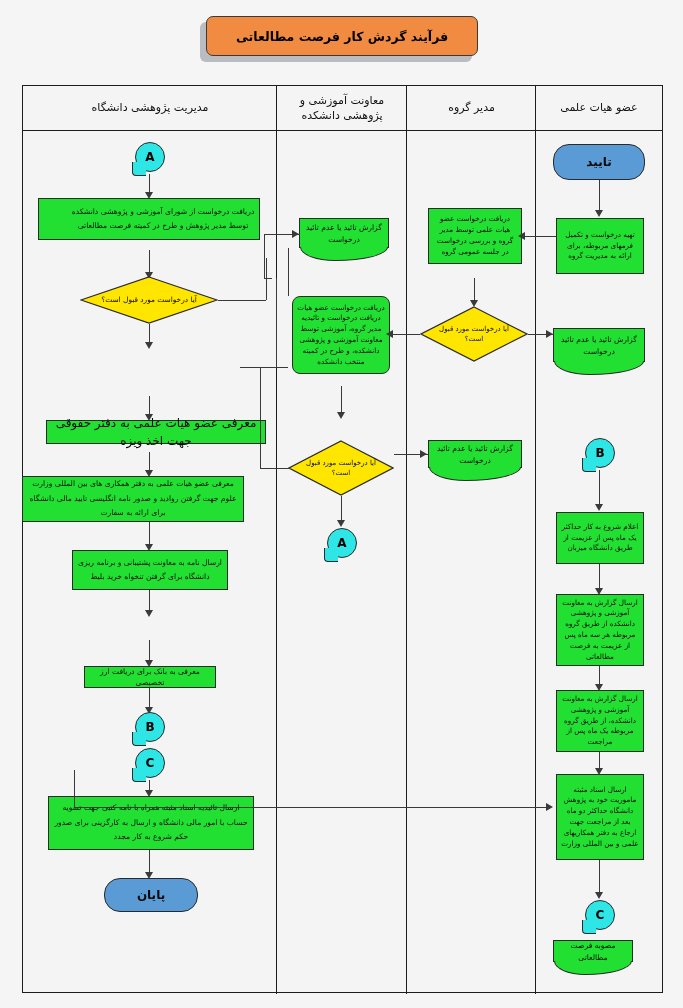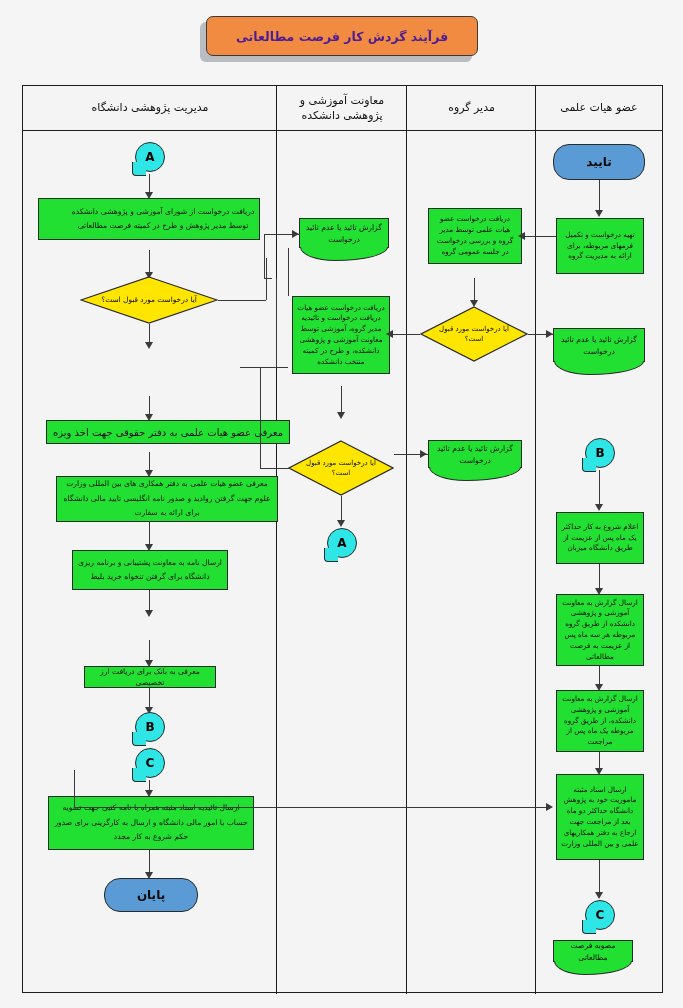--- a/index.html
+++ b/index.html
@@ -15,21 +15,21 @@
 
   
   .title-shadow{
     position:absolute;left:200px;top:22px;width:272px;height:40px;
     background:#b9bcc0;border-radius:6px;
   }
   .title-box{
     position:absolute;left:206px;top:16px;width:270px;height:38px;
     background:#f28b42;border:1.5px solid #3a3a3a;border-radius:7px;
     display:flex;align-items:center;justify-content:center;
-    color:#4c1d95;font-size:12.5px;font-weight:bold;letter-spacing:0.2px;
+    color:#000000;font-size:12.5px;font-weight:bold;letter-spacing:0.2px;
   }
 
   
   .table{
     position:absolute;left:22px;top:85px;width:641px;height:908px;
     border:1.4px solid #1d1d1d;background:#f4f4f4;
     box-sizing:border-box;
   }
   .header-row{
     position:absolute;left:0;top:0;width:100%;height:45px;
@@ -171,21 +171,21 @@
     <svg width="108" height="56" viewBox="0 0 108 56">
         <polygon points="54,1 107,28 54,55 1,28" fill="#ffe600" stroke="#2a2a2a" stroke-width="1.2"></polygon>
       </svg>
     <div class="diamond-label">آیا درخواست مورد قبول است؟</div>
   </div>
 
   <div class="node doc" style="left:428px;top:440px;width:94px;height:28px;">گزارش تائید یا عدم تائید درخواست</div>
 
   <div class="node doc" style="left:299px;top:218px;width:90px;height:30px;">گزارش تائید یا عدم تائید درخواست</div>
 
-  <div class="node proc shadowed" style="left:292px;top:296px;width:98px;height:78px;">دریافت درخواست عضو هیات دریافت درخواست و تائیدیه مدیر گروه، آموزشی توسط معاونت آموزشی و پژوهشی دانشکده، و طرح در کمیته منتخب دانشکده</div>
+  <div class="node proc shadowed" style="left:292px;top:296px;width:98px;height:78px;border-radius:8px;">دریافت درخواست عضو هیات دریافت درخواست و تائیدیه مدیر گروه، آموزشی توسط معاونت آموزشی و پژوهشی دانشکده، و طرح در کمیته منتخب دانشکده</div>
 
   <div class="ln lnv" style="left:341px;top:386px;height:28px;"></div>
   <div class="arr arr-d" style="left:336.5px;top:412px;"></div>
 
   <div class="diamond-wrap" style="left:288px;top:440px;width:106px;height:56px;">
     <svg width="106" height="56" viewBox="0 0 106 56">
         <polygon points="53,1 105,28 53,55 1,28" fill="#ffe600" stroke="#2a2a2a" stroke-width="1.2"></polygon>
       </svg>
     <div class="diamond-label">آیا درخواست مورد قبول است؟</div>
   </div>
@@ -211,26 +211,26 @@
     <div class="diamond-label" style="font-size:7.4px;">آیا درخواست مورد قبول است؟</div>
   </div>
 
   <div class="ln lnv" style="left:149px;top:324px;height:20px;"></div>
   <div class="arr arr-d" style="left:144.5px;top:342px;"></div>
 
 
   <div class="ln lnv" style="left:149px;top:396px;height:20px;"></div>
   <div class="arr arr-d" style="left:144.5px;top:414px;"></div>
 
-  <div class="node proc shadowed" style="left:46px;top:420px;width:244px;height:24px;font-size:10px;">معرفی عضو هیات علمی به دفتر حقوقی جهت اخذ ویزه</div>
+  <div class="node proc shadowed" style="left:46px;top:420px;width:220px;height:24px;font-size:12px;">معرفی عضو هیات علمی به دفتر حقوقی جهت اخذ ویزه</div>
 
   <div class="ln lnv" style="left:149px;top:452px;height:20px;"></div>
   <div class="arr arr-d" style="left:144.5px;top:470px;"></div>
 
-  <div class="node proc" style="left:56px;top:476px;width:222px;height:46px;line-height:1.9;font-size:7.6px;">معرفی عضو هیات علمی به دفتر همکاری های بین المللی وزارت علوم جهت گرفتن روادید و صدور نامه انگلیسی تایید مالی دانشگاه برای ارائه به سفارت</div>
+  <div class="node proc" style="left:22px;top:476px;width:222px;height:46px;line-height:1.9;font-size:7.6px;">معرفی عضو هیات علمی به دفتر همکاری های بین المللی وزارت علوم جهت گرفتن روادید و صدور نامه انگلیسی تایید مالی دانشگاه برای ارائه به سفارت</div>
 
   <div class="ln lnv" style="left:149px;top:522px;height:24px;"></div>
   <div class="arr arr-d" style="left:144.5px;top:544px;"></div>
 
   <div class="node proc" style="left:72px;top:550px;width:156px;height:40px;line-height:1.9;font-size:7.6px;">ارسال نامه به معاونت پشتیبانی و برنامه ریزی دانشگاه برای گرفتن تنخواه خرید بلیط</div>
 
   <div class="ln lnv" style="left:149px;top:590px;height:22px;"></div>
   <div class="arr arr-d" style="left:144.5px;top:610px;"></div>
 
 

